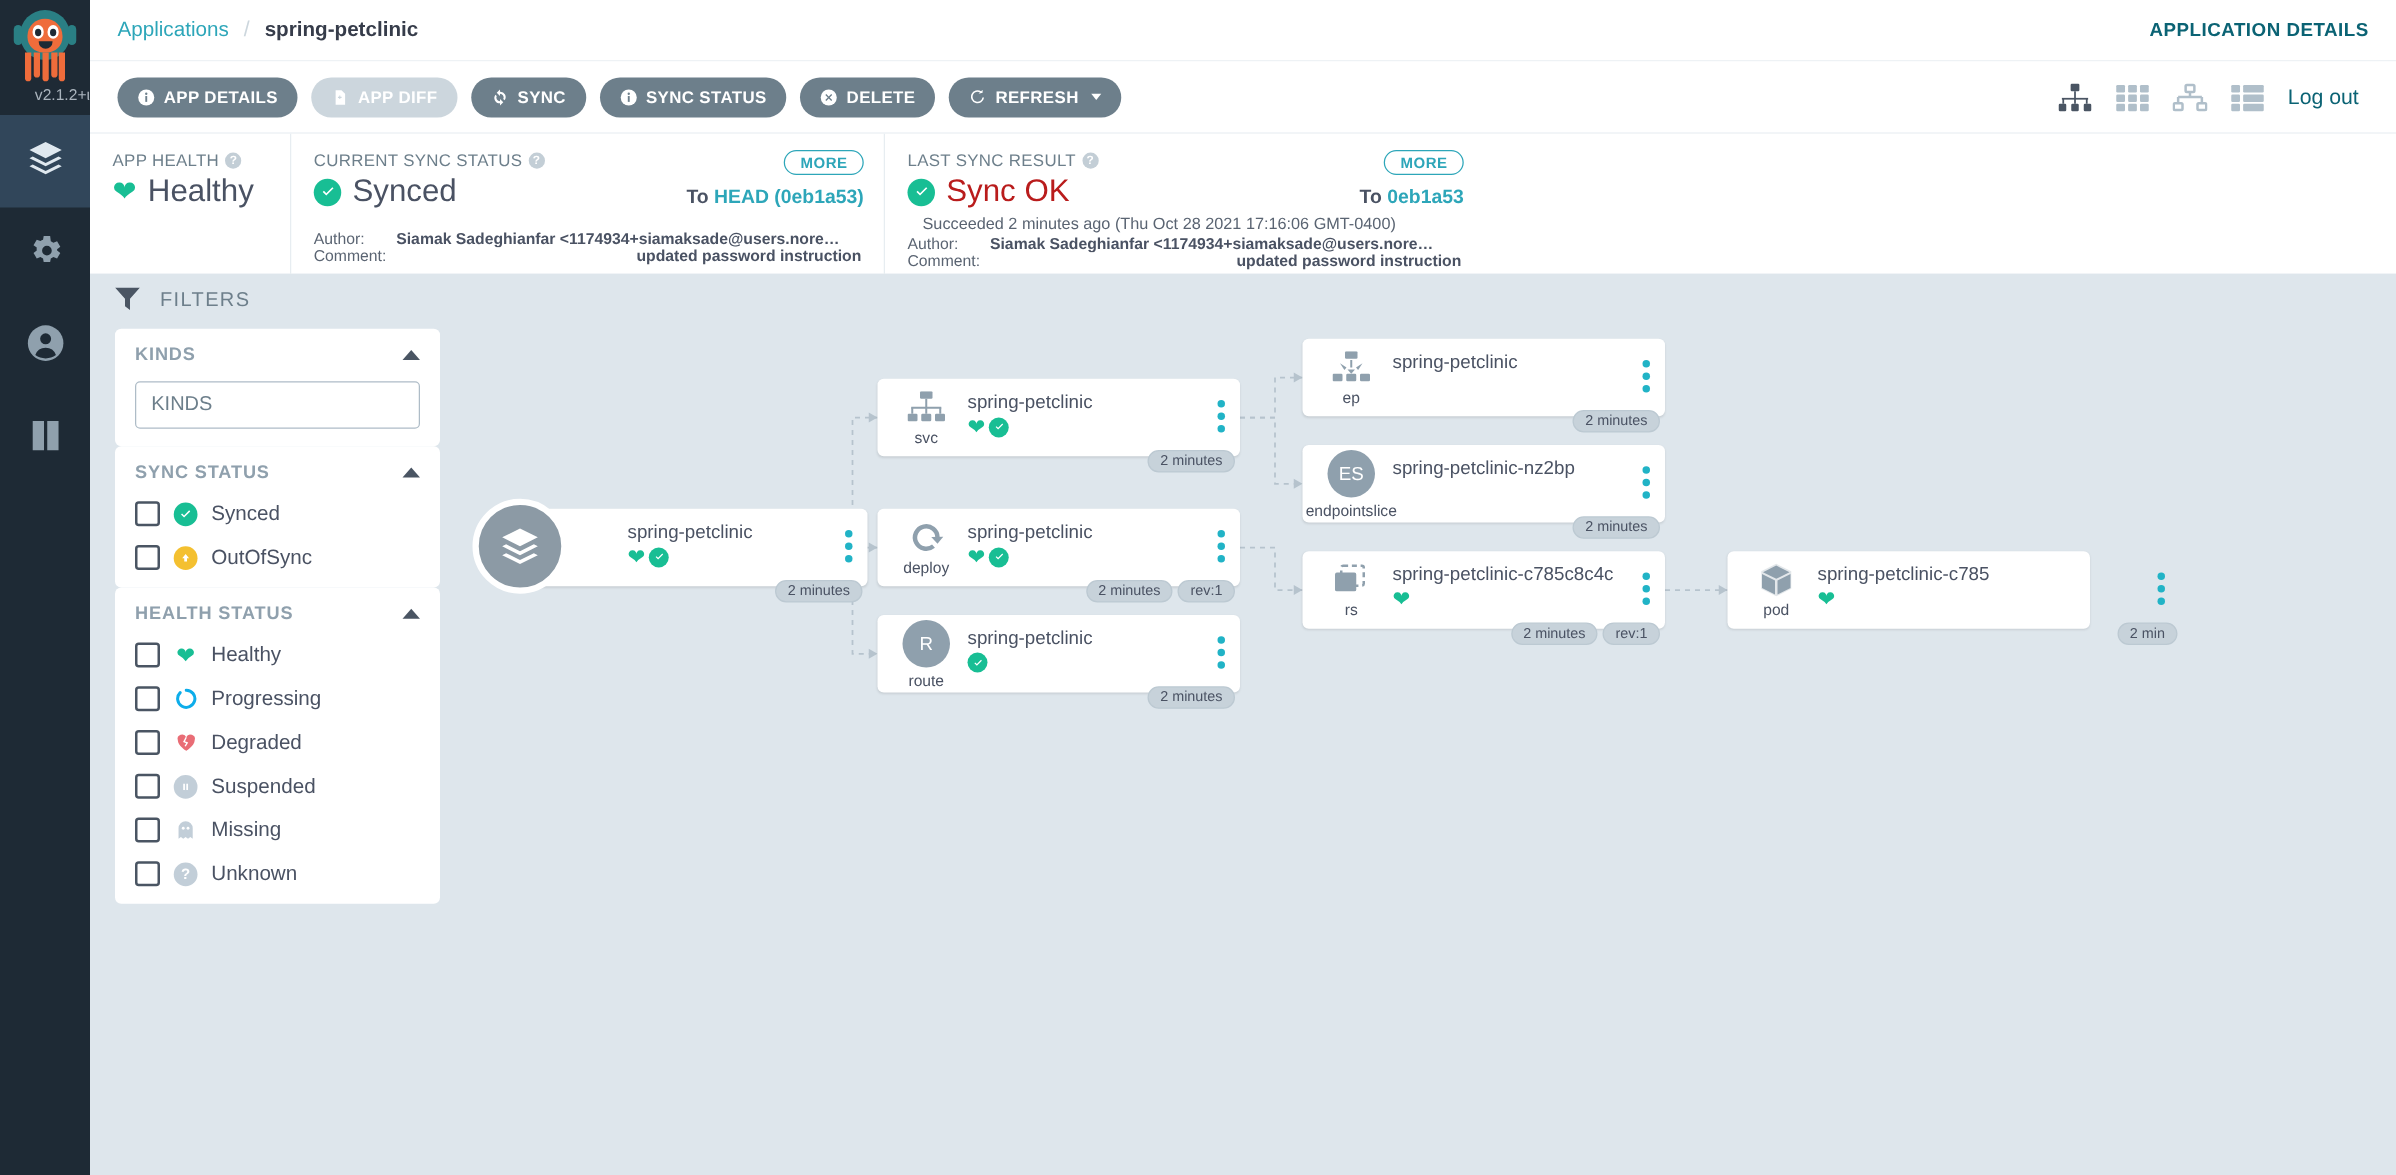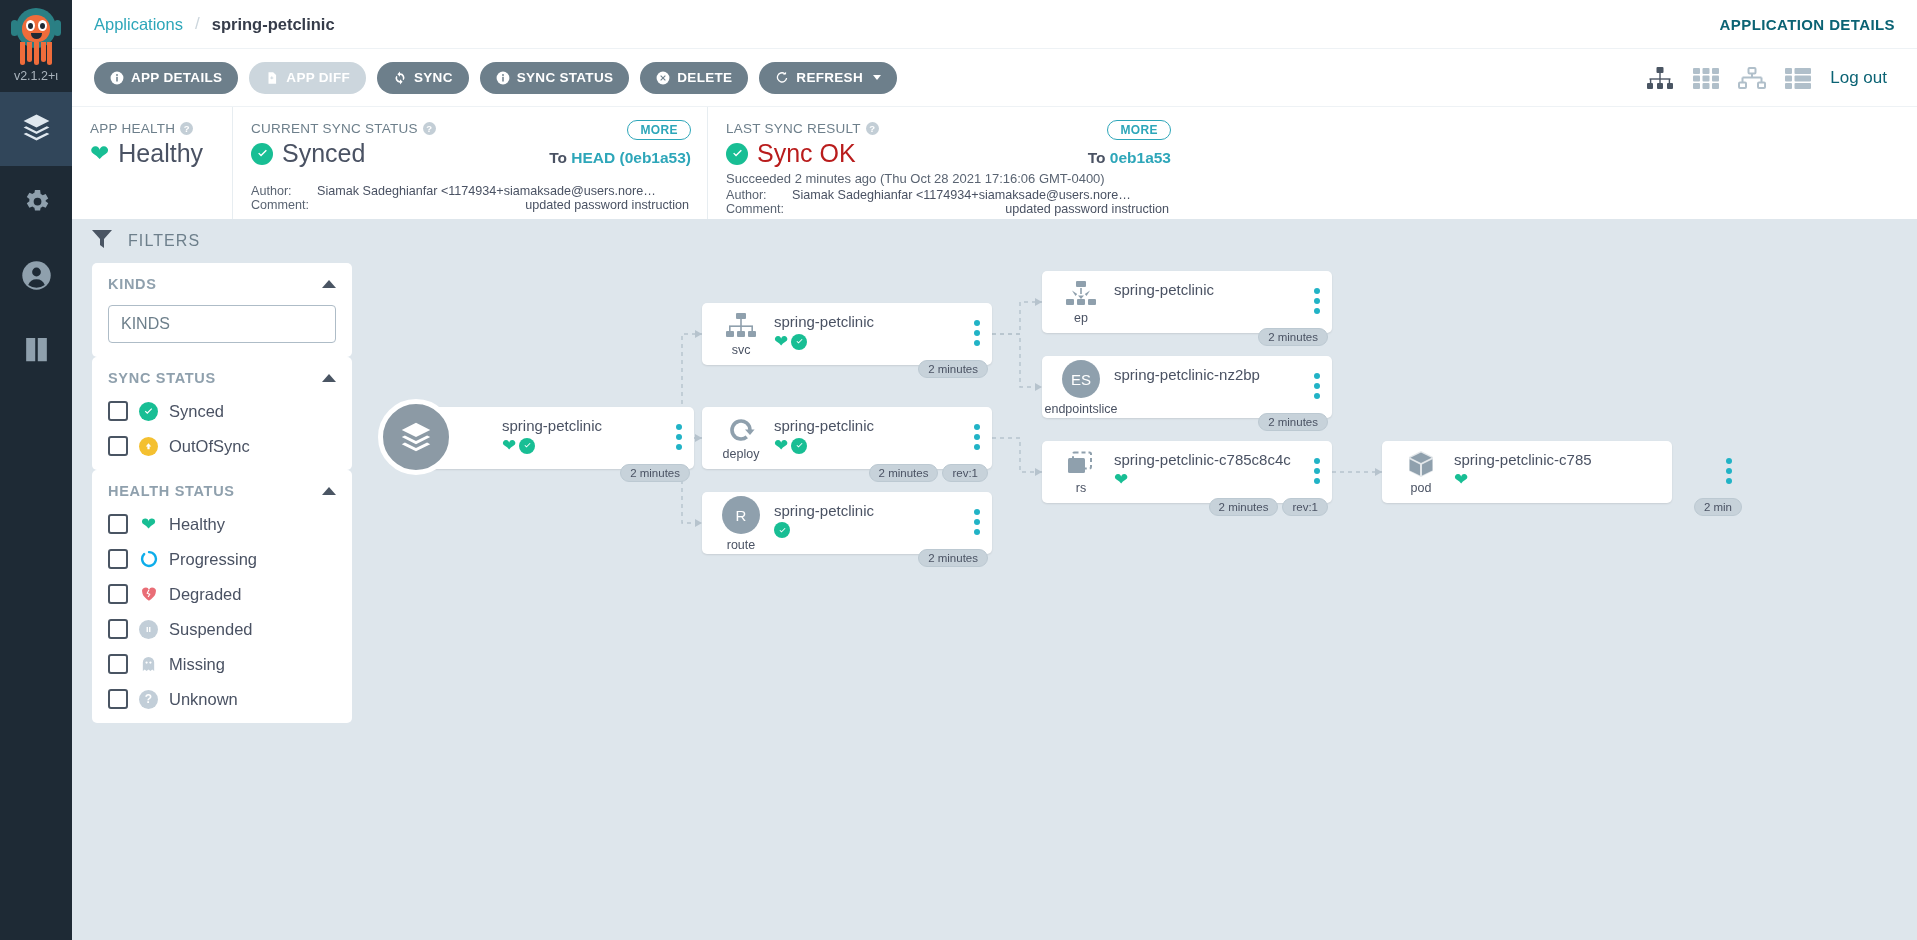--- a/index.html
+++ b/index.html
@@ -25,21 +25,21 @@
   .octo-face { position:absolute; left:15px; top:9px; width:28px; height:27px; border-radius:50% 50% 45% 45%; background:#ef6c3b; }
   .octo-eye { position:absolute; top:14px; width:9px; height:11px; border-radius:50%; background:#fff;}
   .octo-eye.l{left:19px;} .octo-eye.r{left:31px;}
   .octo-pupil{position:absolute; top:17px; width:5px;height:6px;border-radius:50%;background:#1e2a35;}
   .octo-pupil.l{left:21px;} .octo-pupil.r{left:33px;}
   .octo-mouth{position:absolute; left:24px; top:27px; width:11px;height:6px;border-radius:0 0 7px 7px;background:#1e2a35;}
   .octo-ear{position:absolute;top:14px;width:7px;height:16px;border-radius:4px;background:#2a7f84;}
   .octo-ear.l{left:4px;} .octo-ear.r{left:47px;}
   .octo-legs{position:absolute;left:13px;top:36px;width:32px;height:24px;}
   .octo-leg{position:absolute;top:0;width:5px;height:23px;border-radius:0 0 3px 3px;background:#ef6c3b;}
-  .nav-ver { color:#aab4bd; font-size:12.5px; margin-top:1px; width:72px; text-align:center; white-space:nowrap; overflow:hidden;}
+  .nav-ver { color:#aab4bd; font-size:12.5px; margin-top:1px; width:72px; text-align:right; white-space:nowrap; overflow:hidden;}
   .nav-item {
     width: 72px; height: 74px; display:flex; align-items:center; justify-content:center;
     color:#8fa0ad; cursor:pointer;
   }
   .nav-item.active { background:#31465a; color:#dfe8ef; }
   .nav-item svg { width: 31px; height: 31px; }
 
   
   .topbar {
     position:absolute; left:72px; top:0; width:1845px; height:48px;
@@ -96,25 +96,25 @@
     align-items:center;justify-content:center;
   }
   .chk-circle svg{width:13px;height:13px;fill:#fff;}
   .more-btn {
     position:absolute; right:16px; top:13px;
     border:1px solid #2da6b9; color:#2da6b9; background:#fff;
     border-radius:11px; font-size:12px; font-weight:700; padding:2px 12px; cursor:pointer; letter-spacing:.4px;
   }
   .to-rev { position:absolute; right:16px; top:42px; font-size:15.5px; font-weight:700; color:#4a5263; }
   .to-rev a { color:#2da6b9; text-decoration:none; cursor:pointer; }
-  .succ-line { font-size:13px; color:#5a6472; margin-top:3px; }
+  .succ-line { font-size:13px; color:#5a6472; margin-top:3px;margin-left:12px; }
   .ac-grid { margin-top:2px; font-size:12.6px; color:#4a5263; }
   .ac-row { display:flex; }
   .ac-k { width:66px; color:#5a6472; flex:none;}
-  .ac-v { font-weight:400; flex:1; white-space:nowrap; overflow:hidden; text-overflow:ellipsis;}
+  .ac-v { font-weight:700; flex:1; white-space:nowrap; overflow:hidden; text-overflow:ellipsis;}
   .ac-v.right { text-align:right; }
 
   
   .filters {
     position:absolute; left:72px; top:219px; width:300px; height:721px;
     background:#dee6ec; padding:0 20px; overflow:hidden;
   }
   .filters-head { display:flex; align-items:center; gap:16px; height:44px; }
   .filters-head .ftitle { font-size:16px; color:#6d7f8b; letter-spacing:1.1px; }
   .fcard { background:#fff; border-radius:5px; padding:13px 16px 14px 16px; }

